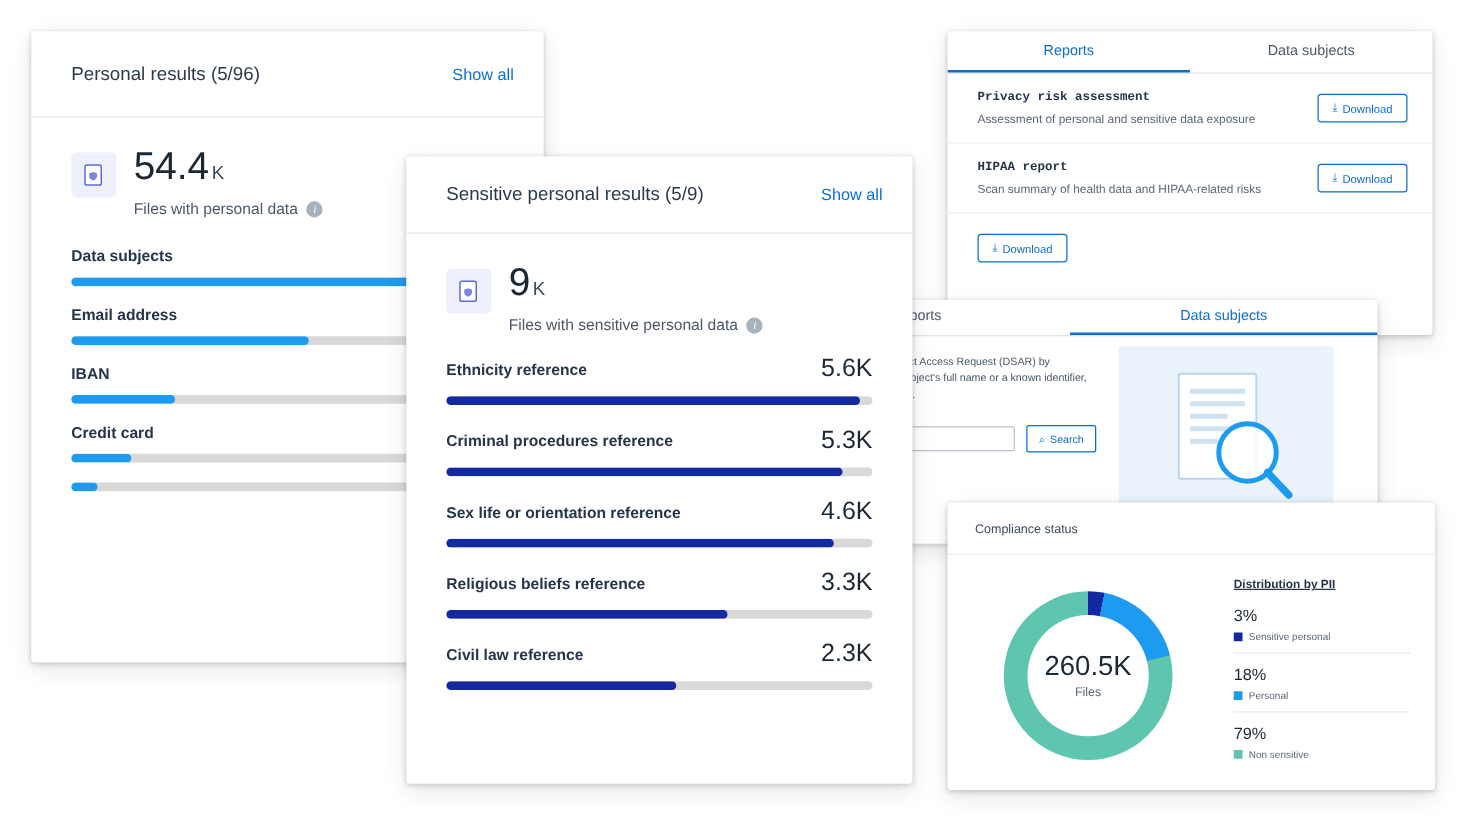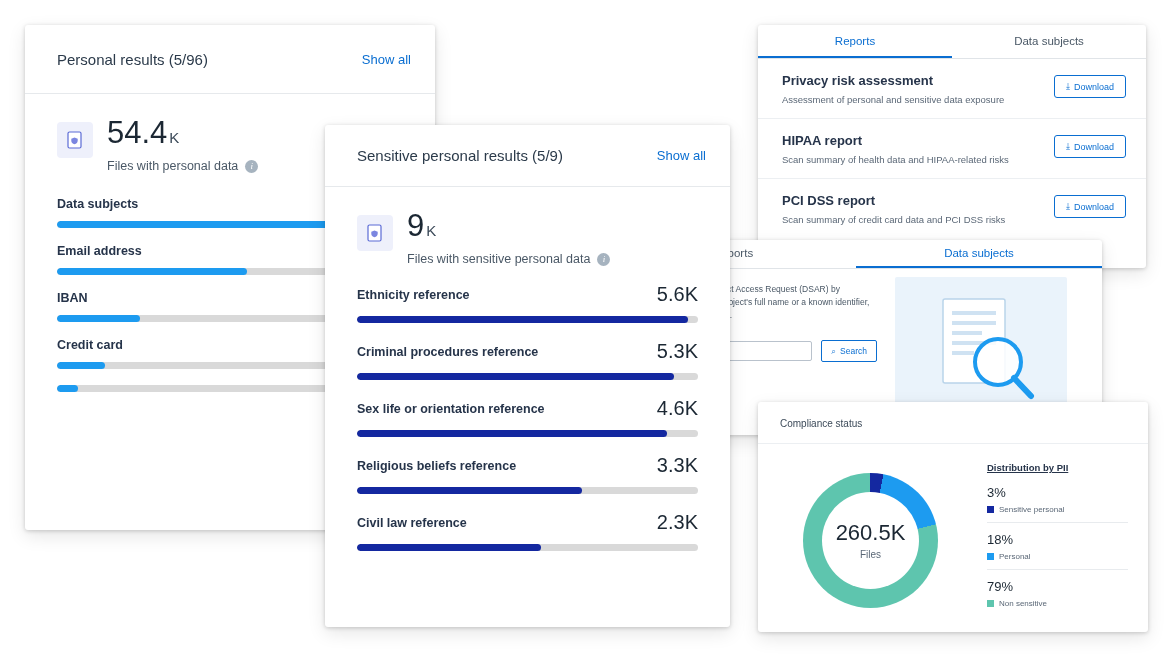--- a/index.html
+++ b/index.html
@@ -186,23 +186,24 @@
   .tab.inactive { border-bottom: 2px solid transparent; }
   .report-row {
     padding: 14px 20px 13px 24px;
     border-bottom: 1px solid #eceff2;
     display: flex;
     align-items: flex-start;
     justify-content: space-between;
   }
   .report-row:last-child { border-bottom: none; }
   .report-title {
-    font-size: 13px;
+    font-size: 10px;
     font-weight: bold;
     color: #26344a;
+    font-family: Liberation Mono, monospace;
   }
   .report-desc {
     font-size: 9.5px;
     color: #5b6877;
     margin-top: 6px;
   }
   .dl-btn {
     border: 1px solid #0a6ed1;
     color: #0a6ed1;
     background: #fff;
@@ -451,24 +452,20 @@
     <div>
       <div class="report-title">HIPAA report</div>
       <div class="report-desc">Scan summary of health data and HIPAA-related risks</div>
     </div>
     <div class="dl-btn">
       <span>⤓</span>
       <span>Download</span>
     </div>
   </div>
   <div class="report-row">
-    <div>
-      <div class="report-title">PCI DSS report</div>
-      <div class="report-desc">Scan summary of credit card data and PCI DSS risks</div>
-    </div>
     <div class="dl-btn">
       <span>⤓</span>
       <span>Download</span>
     </div>
   </div>
 </div>
 
 <div class="card" id="dsar-card">
   <div class="tabbar">
     <div class="tab inactive">Reports</div>

